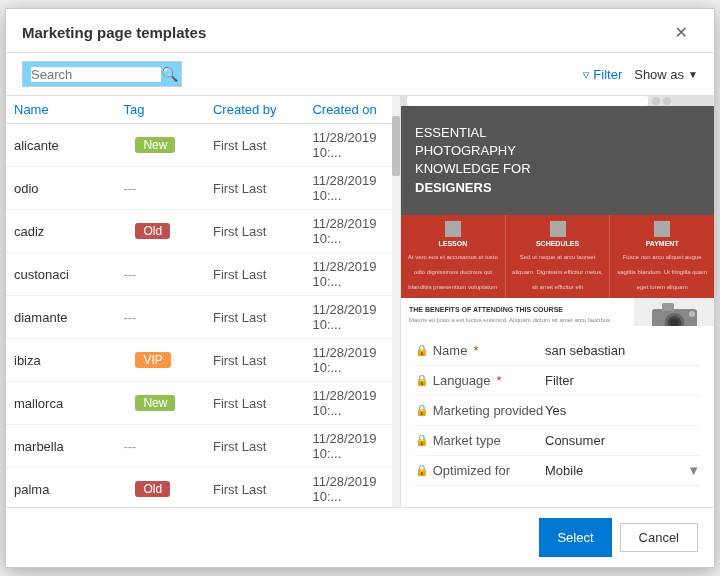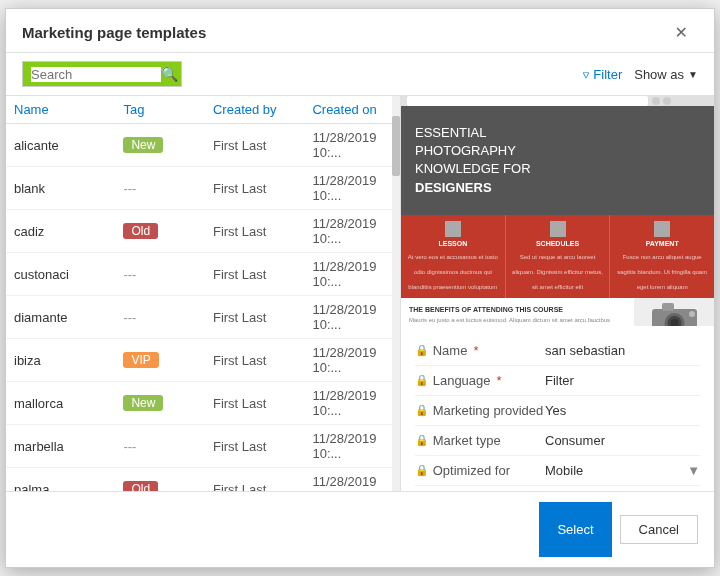--- a/index.html
+++ b/index.html
@@ -45,21 +45,21 @@
       padding: 8px 16px;
       border-bottom: 1px solid #e0e0e0;
     }
 
     .search-box {
       display: flex;
       align-items: center;
       border: 1px solid #ccc;
       padding: 4px 8px;
       width: 160px;
-      background: #84cc16;
+      background: #7dd3fc;
     }
 
     .search-box input {
       border: none;
       outline: none;
       width: 130px;
       font-size: 13px;
       color: #333;
     }
 
@@ -133,20 +133,21 @@
     .cell-created-by { width: 100px; color: #555; }
     .cell-created-on { width: 80px; color: #555; }
 
     .tag-badge {
       display: inline-block;
       padding: 1px 8px;
       border-radius: 3px;
       font-size: 12px;
       color: #fff;
       font-weight: 500;
+      margin-left: 12px;
     }
 
     .tag-new { background: #92c050; }
     .tag-old { background: #c0504d; }
     .tag-vip { background: #f79646; padding-left: 8px; }
     .tag-dash { color: #999; }
 
     
     .preview-panel {
       flex: 1;
@@ -323,21 +324,21 @@
       gap: 8px;
       padding: 10px 16px;
       border-top: 1px solid #e0e0e0;
       background: #fff;
     }
 
     .btn-select {
       background: #0078d4;
       color: #fff;
       border: none;
-      padding: 20px 18px;
+      padding: 12px 18px;
       cursor: pointer;
       font-size: 13px;
     }
 
     .btn-cancel {
       background: #fff;
       color: #333;
       border: 1px solid #ccc;
       padding: 6px 18px;
       cursor: pointer;
@@ -408,21 +409,21 @@
       </div>
       <div class="list-body" id="list-body">
 
       <div class="list-row">
       <span class="cell-name">alicante</span>
       <span class="cell-tag"><span class="tag-badge tag-new">New</span></span>
       <span class="cell-created-by">First Last</span>
       <span class="cell-created-on">11/28/2019 10:...</span>
     </div>
           <div class="list-row">
-      <span class="cell-name">blank</span>
+      <span class="cell-name">odio</span>
       <span class="cell-tag"><span class="tag-dash">---</span></span>
       <span class="cell-created-by">First Last</span>
       <span class="cell-created-on">11/28/2019 10:...</span>
     </div>
           <div class="list-row">
       <span class="cell-name">cadiz</span>
       <span class="cell-tag"><span class="tag-badge tag-old">Old</span></span>
       <span class="cell-created-by">First Last</span>
       <span class="cell-created-on">11/28/2019 10:...</span>
     </div>

